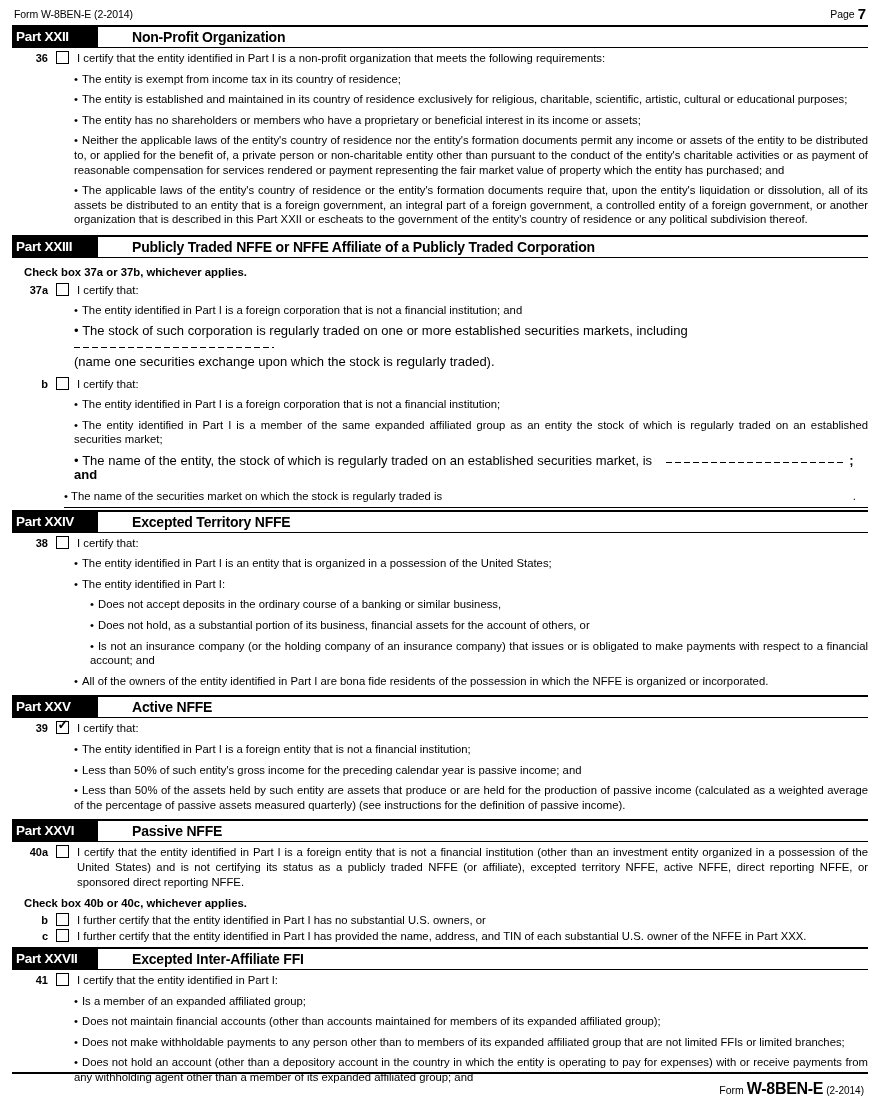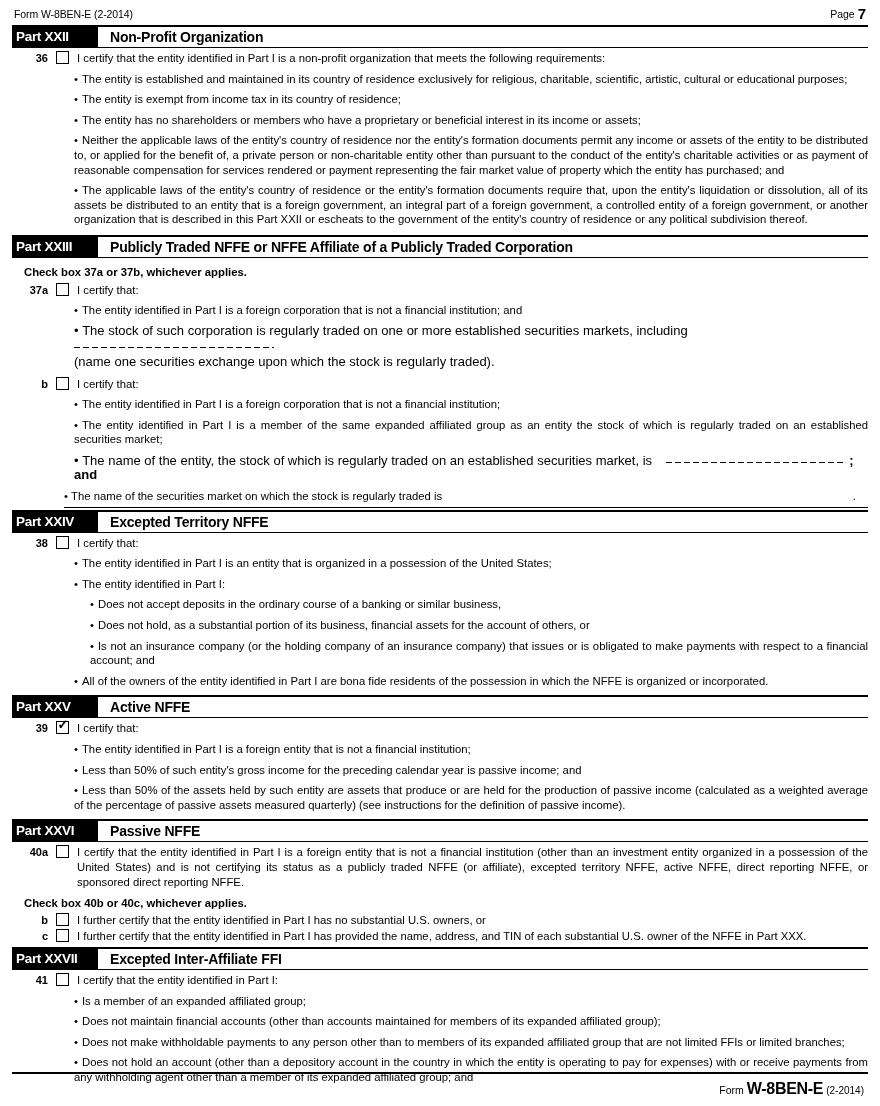--- a/index.html
+++ b/index.html
@@ -46,20 +46,21 @@
   }
 
   
   .part-bar {
     display: flex;
     align-items: stretch;
     border-top: 2.5px solid #000;
     border-bottom: 1.4px solid #000;
     height: 20px;
     margin-top: 1px;
+    gap: 22px;
   }
   .part-tag {
     background: #000;
     color: #fff;
     font-weight: bold;
     font-size: 13.5px;
     line-height: 20px;
     padding: 0 5px 0 4px;
     min-width: 86px;
     box-sizing: border-box;
@@ -222,22 +223,22 @@
   <div class="part-bar">
     <div class="part-tag">Part XXII</div>
     <div class="part-title">Non-Profit Organization</div>
   </div>
 
   <div class="row">
     <div class="num">36</div>
     <div class="cbox"></div>
     <div class="ctext">I certify that the entity identified in Part I is a non-profit organization that meets the following requirements:</div>
   </div>
+  <div class="bul b1">The entity is exempt from income tax in its country of residence;</div>
   <div class="bul b1">The entity is established and maintained in its country of residence exclusively for religious, charitable, scientific, artistic, cultural or educational purposes;</div>
-  <div class="bul b1">The entity is exempt from income tax in its country of residence;</div>
   <div class="bul b1">The entity has no shareholders or members who have a proprietary or beneficial interest in its income or assets;</div>
   <div class="bul b1">Neither the applicable laws of the entity's country of residence nor the entity's formation documents permit any income or assets of the entity to be distributed to, or applied for the benefit of, a private person or non-charitable entity other than pursuant to the conduct of the entity's charitable activities or as payment of reasonable compensation for services rendered or payment representing the fair market value of property which the entity has purchased; and</div>
   <div class="bul b1">The applicable laws of the entity's country of residence or the entity's formation documents require that, upon the entity's liquidation or dissolution, all of its assets be distributed to an entity that is a foreign government, an integral part of a foreign government, a controlled entity of a foreign government, or another organization that is described in this Part XXII or escheats to the government of the entity's country of residence or any political subdivision thereof.</div>
 
   <div class="part-bar" style="margin-top:8px">
     <div class="part-tag">Part XXIII</div>
     <div class="part-title">Publicly Traded NFFE or NFFE Affiliate of a Publicly Traded Corporation</div>
   </div>
 
   <div class="check-note">Check box 37a or 37b, whichever applies.</div>

